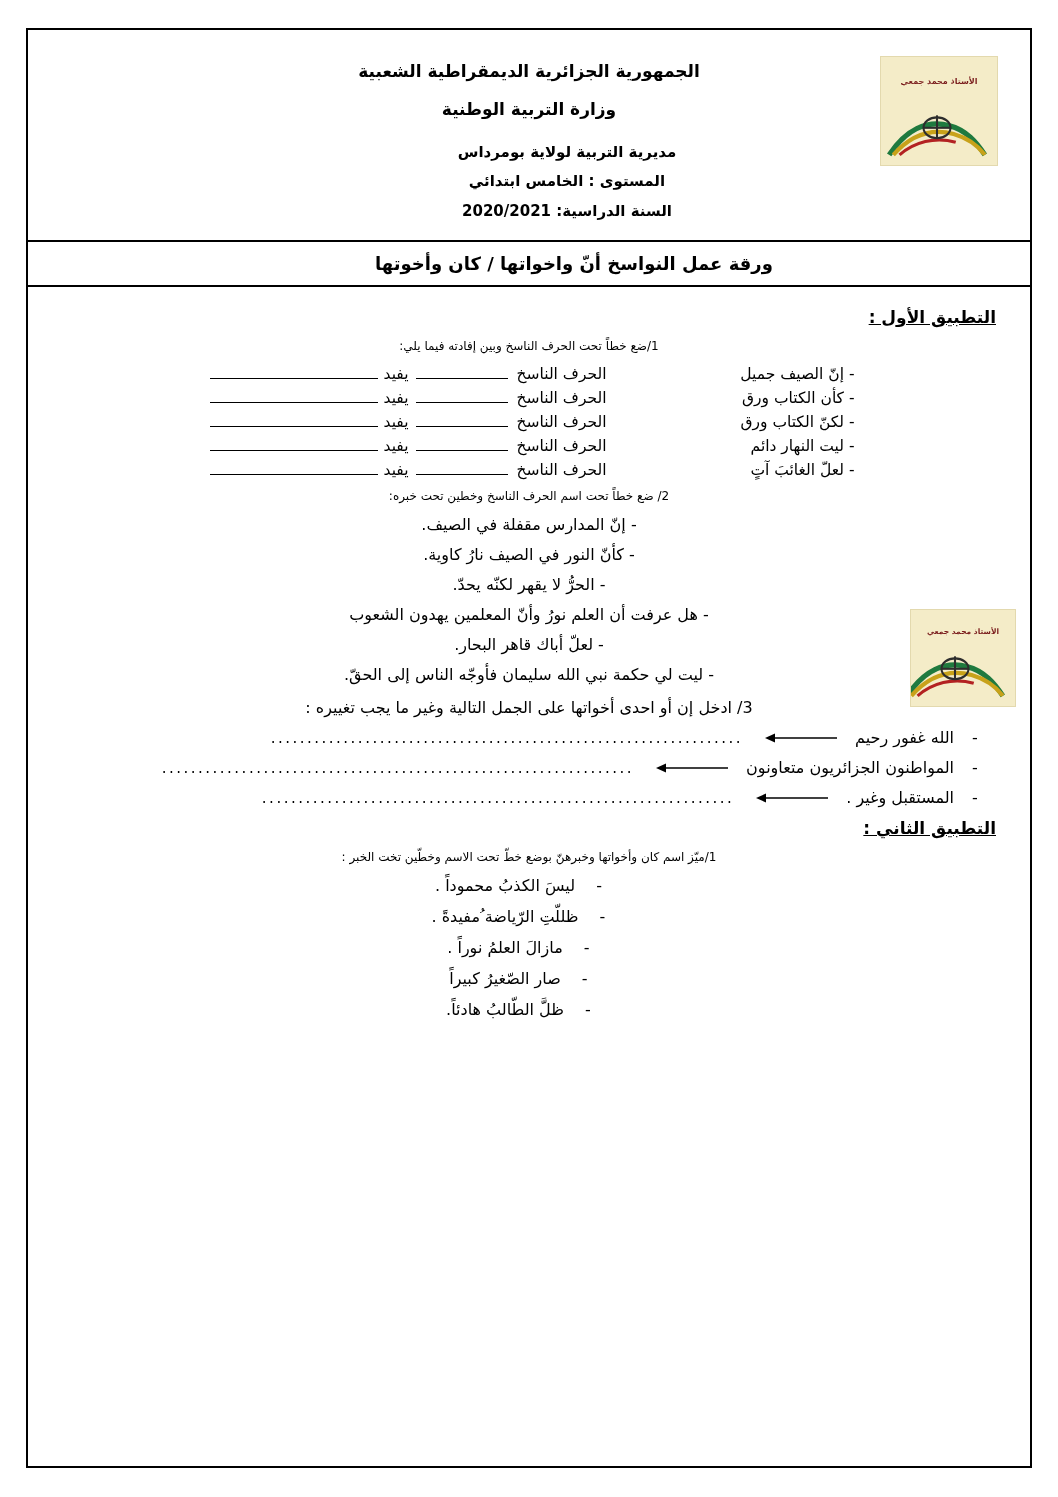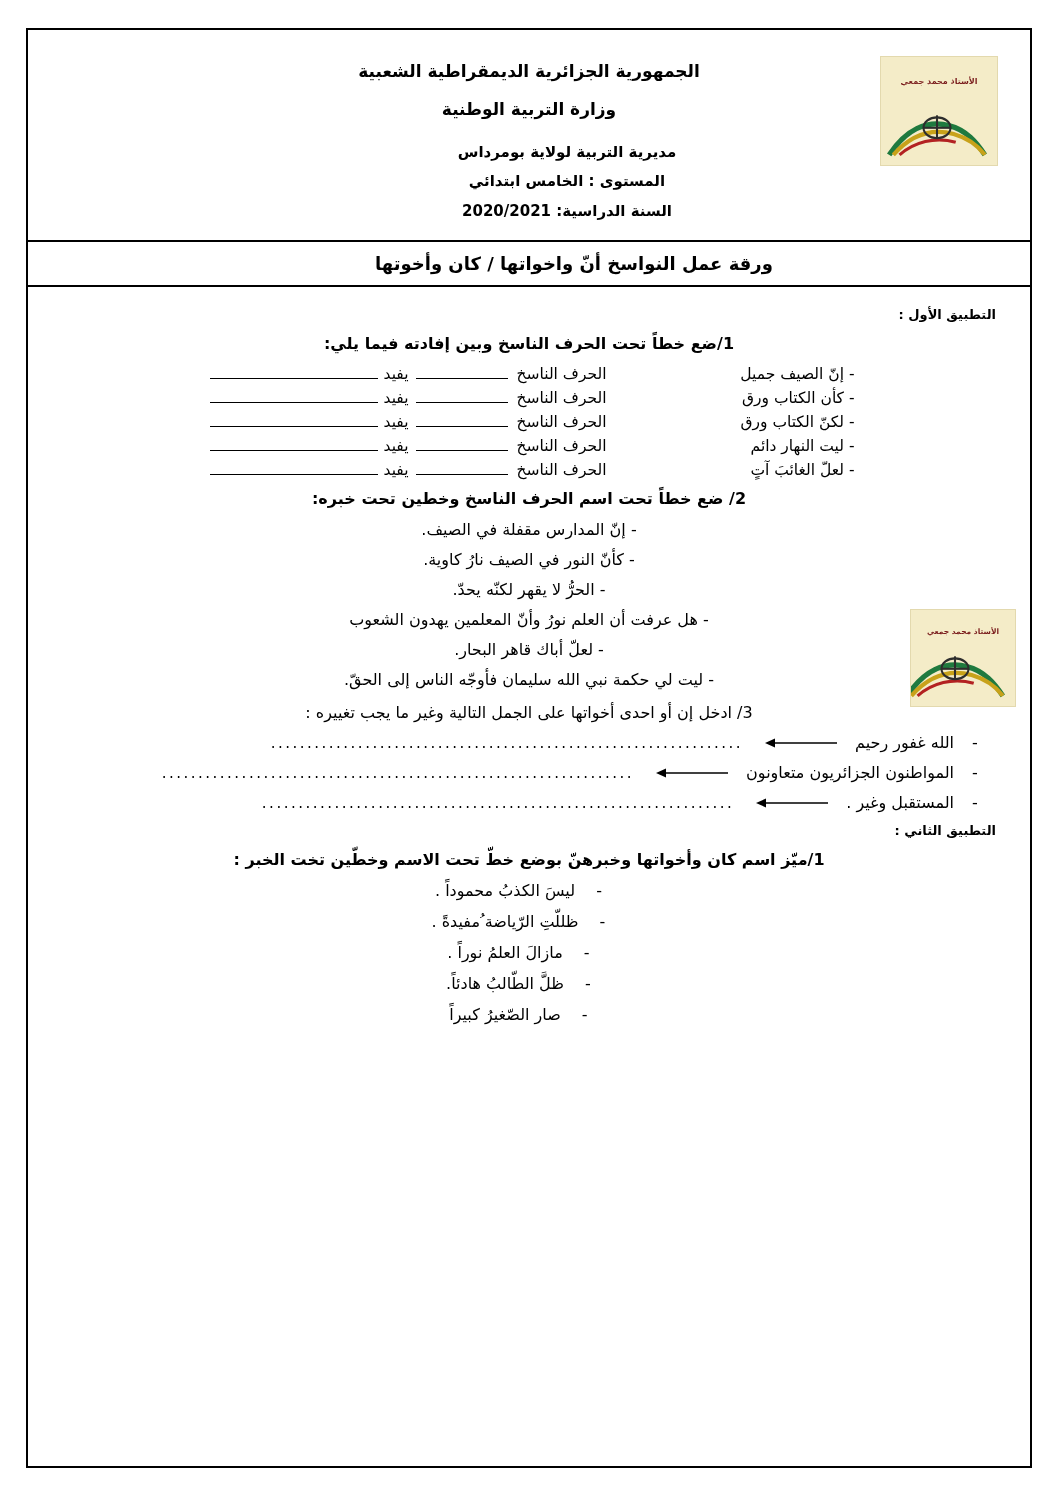--- a/index.html
+++ b/index.html
@@ -92,29 +92,30 @@
   }
   .title-bar .tb-inner { padding-left: 90px; }
 
   
   .body-area {
     padding: 14px 34px 20px 34px;
     position: relative;
   }
   .section-title {
     font-weight: bold;
-    font-size: 13px;
+    font-size: 17px;
+    text-decoration: underline;
     text-align: right;
     margin: 6px 0 12px 0;
   }
   .q-line {
-    font-size: 16px;
+    font-size: 12px;
     text-align: center;
     margin: 10px 0 12px 0;
-    font-weight: bold;
+    font-weight: normal;
   }
 
   .blank-row {
     display: flex;
     justify-content: center;
     align-items: baseline;
     font-size: 15.5px;
     margin: 6px 0;
     gap: 0;
   }
@@ -349,22 +350,22 @@
         <div class="dash-item">
           <span class="d-dash">-</span><span>ليسَ الكذبُ محموداً .</span>
         </div>
         <div class="dash-item">
           <span class="d-dash">-</span><span>ظللّتِ الرّياضة ُمفيدةً .</span>
         </div>
         <div class="dash-item">
           <span class="d-dash">-</span><span>مازالَ العلمُ نوراً .</span>
         </div>
         <div class="dash-item">
+          <span class="d-dash">-</span><span>صار الصّغيرُ كبيراً</span>
+        </div>
+        <div class="dash-item">
           <span class="d-dash">-</span><span>ظلَّ الطّالبُ هادئاً.</span>
-        </div>
-        <div class="dash-item">
-          <span class="d-dash">-</span><span>صار الصّغيرُ كبيراً</span>
         </div>
       </div>
 
     </div>
   </div>
 </div>
 
 </body></html>

